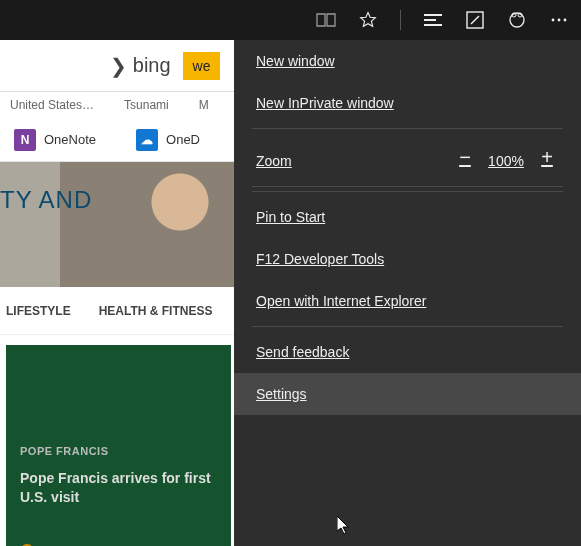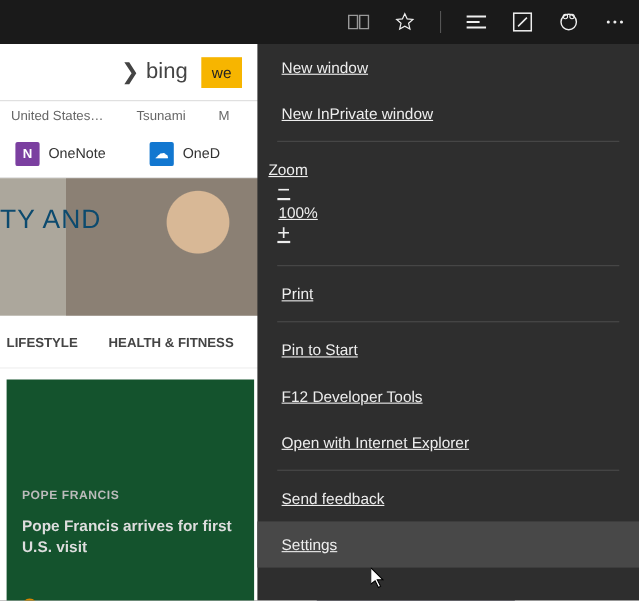--- a/index.html
+++ b/index.html
@@ -36,21 +36,21 @@
   .story .src { position:absolute; left:14px; bottom:10px; font-size:12px; color:#999; display:flex; align-items:center; gap:2px; }
   .src-ic { width:14px; height:14px; border-radius:50%; background:#d98500; display:inline-block; }
 
   .bottom-ad { position:absolute; left:288px; top:505px; width:180px; height:40px; background:#2b2a3a; }
 
   
   .menu { position:absolute; top:40px; right:0; width:347px; bottom:0; background:#2e2e2e; color:#eee; font-size:14px;text-decoration:underline; }
   .menu .item { padding:13px 22px; cursor:default; }
   .menu .item.hover { background:#484848; }
   .menu hr { border:none; border-top:1px solid #4a4a4a; margin:4px 18px; }
-  .zoom-row { display:flex; align-items:flex-start; padding:13px 20px 13px 10px;flex-direction:column; }
+  .zoom-row { display:flex; align-items:flex-end; padding:13px 20px 13px 22px; }
   .zoom-row .zlab { flex:1; }
   .zoom-row .zbtn { width:28px; text-align:center; font-size:20px; }
   .zoom-row .zval { width:54px; text-align:center; font-size:14px; }
 
   .cursor { position:absolute; left:337px; top:516px; font-size:18px; color:#000; pointer-events:none; }
 </style>
 </head>
 <body>
 
 <div class="titlebar">
@@ -148,21 +148,20 @@
   <div class="item">New window</div>
   <div class="item">New InPrivate window</div>
   <hr>
   <div class="zoom-row">
     <span class="zlab">Zoom</span>
     <span class="zbtn">−</span>
     <span class="zval">100%</span>
     <span class="zbtn">+</span>
   </div>
   <hr>
-  <div class="item">Print</div>
   <hr>
   <div class="item">Pin to Start</div>
   <div class="item">F12 Developer Tools</div>
   <div class="item">Open with Internet Explorer</div>
   <hr>
   <div class="item">Send feedback</div>
   <div class="item hover">Settings</div>
 </div>
 
 <div class="cursor">

